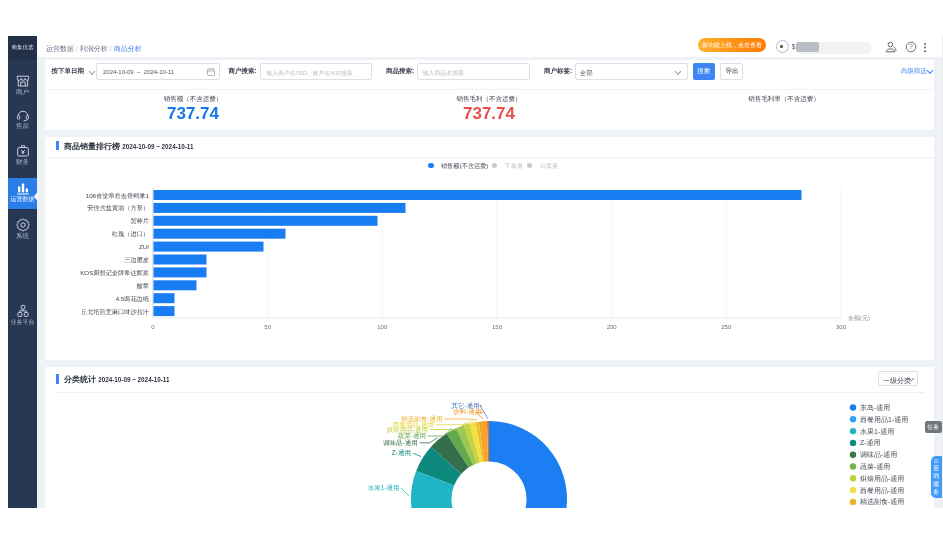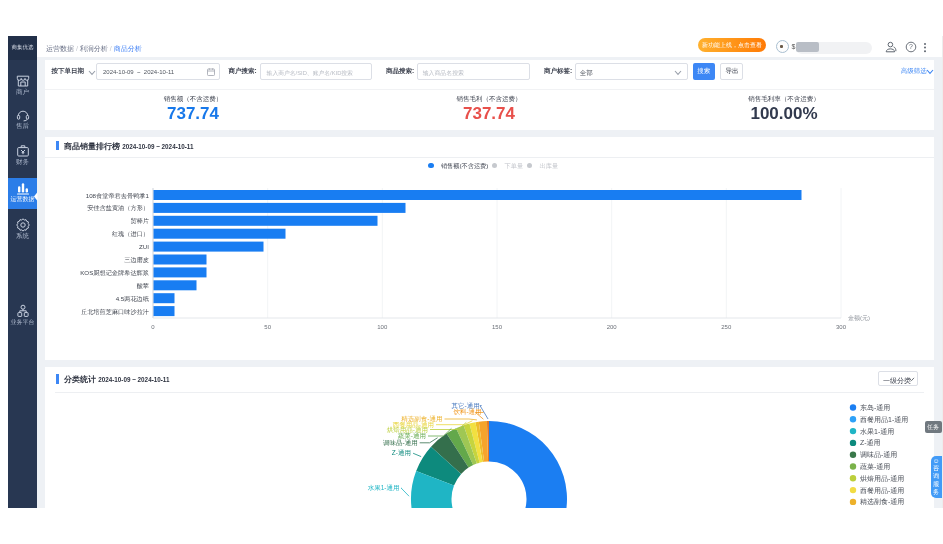--- a/index.html
+++ b/index.html
@@ -73,21 +73,20 @@
   <div class="abs" style="left:892.7px; top:31px; font-size:6.5px; color:#3d87f5;">高级筛选</div>
   <svg class="abs" style="left:918px; top:33px;" width="8" height="6" viewBox="0 0 8 6">
         <path d="M1 1 L4 4.4 L7 1" stroke="#3d87f5" stroke-width="1.1" fill="none"></path>
       </svg>
 
   <div class="abs" style="left:135px; top:59px; width:100px; text-align:center; font-size:6.5px; color:#3a3f4c;">销售额（不含运费）</div>
   <div class="abs" style="left:110px; top:68px; width:150px; text-align:center; font-size:17px; font-weight:bold; color:#1778ea;">737.74</div>
   <div class="abs" style="left:431px; top:59px; width:100px; text-align:center; font-size:6.5px; color:#3a3f4c;">销售毛利（不含运费）</div>
   <div class="abs" style="left:406px; top:68px; width:150px; text-align:center; font-size:17px; font-weight:bold; color:#e8504b;">737.74</div>
   <div class="abs" style="left:726px; top:59px; width:100px; text-align:center; font-size:6.5px; color:#3a3f4c;">销售毛利率（不含运费）</div>
-  <div class="abs" style="left:701px; top:68px; width:150px; text-align:center; font-size:17px; font-weight:bold; color:#323a4e;">100.00%</div>
 
   <div class="abs" style="left:37px; top:100.5px; width:889px; height:223.5px; background:#fff;">
     <div class="abs" style="left:11px; top:4px; width:3px; height:9.5px; background:#3d87f5;"></div>
     <div class="abs" style="left:19px; top:4px; font-size:8px; font-weight:bold; color:#2e3340; white-space:nowrap;">商品销量排行榜 <span style="font-size:6.3px;">2024-10-09 ~ 2024-10-11</span></div>
     <div class="abs" style="left:0px; top:20px; width:889px; height:1px; background:#edeff2;"></div>
 
     <div class="abs" style="left:383.3px; top:26px; width:5.5px; height:5.5px; border-radius:50%; background:#1b7ef2;"></div>
     <div class="abs" style="left:395.9px; top:25px; font-size:6.2px; color:#3a3f4c; white-space:nowrap;">销售额(不含运费)</div>
     <div class="abs" style="left:446.8px; top:26px; width:5.5px; height:5.5px; border-radius:50%; background:#c6c9ce;"></div>
     <div class="abs" style="left:459.5px; top:25px; font-size:6.2px; color:#c0c3c9;">下单量</div>

